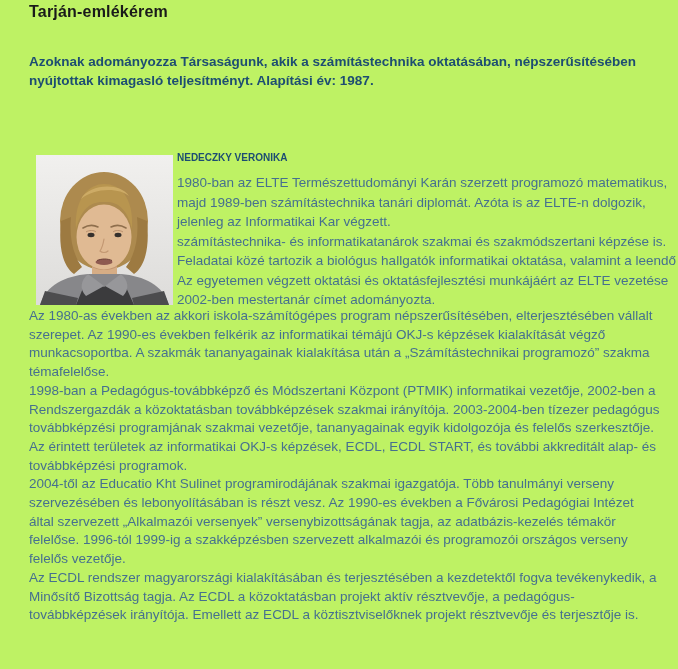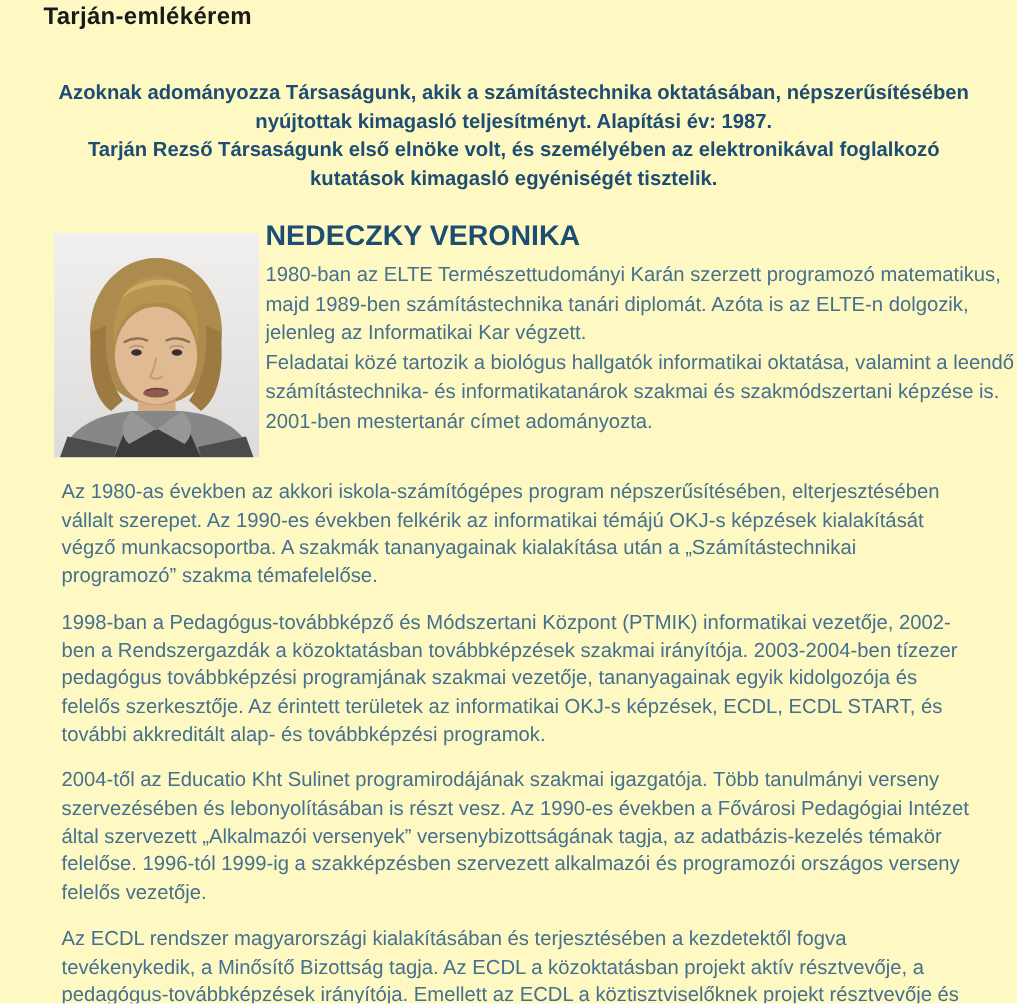--- a/index.html
+++ b/index.html
@@ -1,63 +1,61 @@
 <!DOCTYPE html>
 <html><head>
 <meta charset="utf-8">
 <style>
   html,body{margin:0;padding:0;background:#ffffff;}
   .page{
     position:relative;
     width:678px;height:669px;
-    background:#fef9c3;
+    background:#bef264;
     overflow:hidden;
     font-family:"Liberation Sans", sans-serif;
   }
   .page-title{
     position:absolute;left:29px;top:3px;margin:0;
     font-size:16px;font-weight:700;color:#1a1a1a;
     letter-spacing:0.2px;
   }
   .intro{
     position:absolute;left:29px;top:52px;width:627px;
     font-size:13.5px;font-weight:700;color:#1d4d72;
     line-height:19px;
-    text-align:center;
   }
   .intro p{margin:0;}
   .photo{
     position:absolute;left:36px;top:155px;width:137px;height:150px;
     overflow:hidden;
   }
   .person-name{
     position:absolute;left:177px;top:150px;
-    font-size:19px;font-weight:700;color:#1d4d72;line-height:16px;
+    font-size:10px;font-weight:700;color:#1d4d72;line-height:16px;
   }
   .bio-side{
     position:absolute;left:177px;top:173px;width:495px;
     font-size:13.5px;color:#46708f;line-height:19.5px;
     white-space:nowrap;
   }
   .bio-full{
     position:absolute;left:29px;top:307px;width:632px;
     font-size:13.5px;color:#46708f;line-height:18.7px;
   }
-  .bio-full .para{margin:12px;}
+  .bio-full .para{margin:0;}
 </style>
 </head>
 <body>
 
 <div class="page">
 
   <h1 class="page-title">Tarján-emlékérem</h1>
 
   <div class="intro">
     <p>Azoknak adományozza Társaságunk, akik a számítástechnika oktatásában, népszerűsítésében nyújtottak kimagasló teljesítményt. Alapítási év: 1987.</p>
-    <p>Tarján Rezső Társaságunk első elnöke volt, és személyében az elektronikával foglalkozó kutatások kimagasló egyéniségét tisztelik.</p>
   </div>
 
   <div class="photo">
     <svg width="137" height="150" viewBox="0 0 137 150" xmlns="http://www.w3.org/2000/svg">
       <defs>
         <linearGradient id="bgGrad" x1="0" y1="0" x2="0" y2="1">
           <stop offset="0" stop-color="#f1f0ee"></stop>
           <stop offset="1" stop-color="#dddcda"></stop>
         </linearGradient>
       </defs>
@@ -96,23 +94,24 @@
       <path d="M 61,105.5 C 66,103.5 71,103.5 76,105.5" stroke="#6d4038" stroke-width="1" fill="none"></path>
     </svg>
   </div>
 
   <div class="person-name">NEDECZKY VERONIKA</div>
 
   <div class="bio-side">
       <div>1980-ban az ELTE Természettudományi Karán szerzett programozó matematikus,</div>
       <div>majd 1989-ben számítástechnika tanári diplomát. Azóta is az ELTE-n dolgozik,</div>
       <div>jelenleg az Informatikai Kar végzett.</div>
+      <div>számítástechnika- és informatikatanárok szakmai és szakmódszertani képzése is.</div>
       <div>Feladatai közé tartozik a biológus hallgatók informatikai oktatása, valamint a leendő</div>
-      <div>számítástechnika- és informatikatanárok szakmai és szakmódszertani képzése is.</div>
-      <div>2001-ben mestertanár címet adományozta.</div>
+      <div>Az egyetemen végzett oktatási és oktatásfejlesztési munkájáért az ELTE vezetése</div>
+      <div>2002-ben mestertanár címet adományozta.</div>
     </div>
 
   <div class="bio-full">
       <div class="para">Az 1980-as években az akkori iskola-számítógépes program népszerűsítésében, elterjesztésében vállalt szerepet. Az 1990-es években felkérik az informatikai témájú OKJ-s képzések kialakítását végző munkacsoportba. A szakmák tananyagainak kialakítása után a „Számítástechnikai programozó” szakma témafelelőse.</div>
       <div class="para">1998-ban a Pedagógus-továbbképző és Módszertani Központ (PTMIK) informatikai vezetője, 2002-ben a Rendszergazdák a közoktatásban továbbképzések szakmai irányítója. 2003-2004-ben tízezer pedagógus továbbképzési programjának szakmai vezetője, tananyagainak egyik kidolgozója és felelős szerkesztője. Az érintett területek az informatikai OKJ-s képzések, ECDL, ECDL START, és további akkreditált alap- és továbbképzési programok.</div>
       <div class="para">2004-től az Educatio Kht Sulinet programirodájának szakmai igazgatója. Több tanulmányi verseny szervezésében és lebonyolításában is részt vesz. Az 1990-es években a Fővárosi Pedagógiai Intézet által szervezett „Alkalmazói versenyek” versenybizottságának tagja, az adatbázis-kezelés témakör felelőse. 1996-tól 1999-ig a szakképzésben szervezett alkalmazói és programozói országos verseny felelős vezetője.</div>
       <div class="para">Az ECDL rendszer magyarországi kialakításában és terjesztésében a kezdetektől fogva tevékenykedik, a Minősítő Bizottság tagja. Az ECDL a közoktatásban projekt aktív résztvevője, a pedagógus-továbbképzések irányítója. Emellett az ECDL a köztisztviselőknek projekt résztvevője és terjesztője is.</div>
     </div>
 
 </div>

